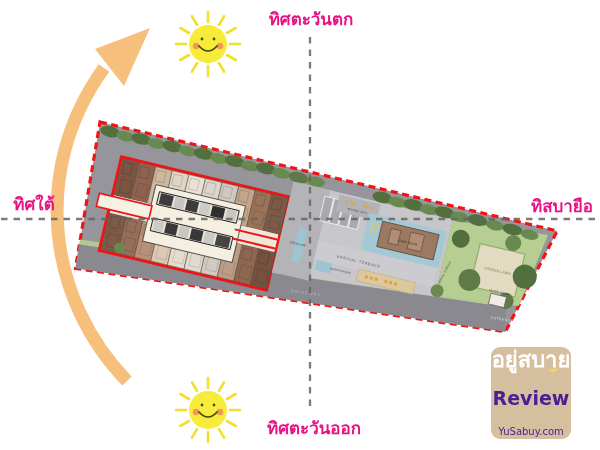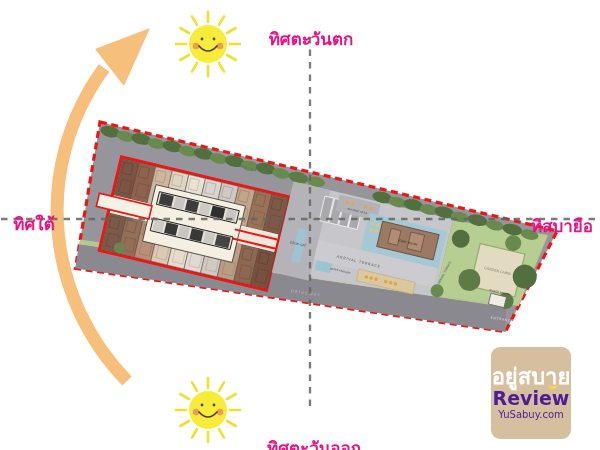--- a/index.html
+++ b/index.html
@@ -1,23 +1,23 @@
 <!DOCTYPE html>
 <html><head>
 <meta charset="utf-8">
 <style>
   html,body{margin:0;padding:0;background:#ffffff;}
   body{width:600px;height:450px;overflow:hidden;font-family:"DejaVu Sans",sans-serif;}
   .stage{position:relative;width:600px;height:450px;background:#ffffff;}
   .stage > svg{position:absolute;left:0;top:0;}
   .dir-label{position:absolute;color:#ea1184;font-weight:700;font-size:17px;
-             white-space:nowrap;letter-spacing:0px;text-align:center;margin-top:20px;}
+             white-space:nowrap;letter-spacing:0px;text-align:center;}
   .watermark{position:absolute;left:491px;top:347px;width:80px;height:92px;
              background:rgba(211,186,151,0.93);border-radius:9px;text-align:center;
-             display:flex;flex-direction:column;justify-content:center;gap:1px;}
+             display:flex;flex-direction:column;justify-content:center;gap:18px;}
   .wm-brand{color:#ffffff;font-size:22px;font-weight:700;line-height:1.0;position:relative;}
   .wm-smile{position:absolute;left:57px;top:13px;width:10px;height:7px;
             border-bottom:3px solid #ffd34d;border-radius:50%;}
   .wm-tag{color:#f3a13b;font-size:12.5px;font-weight:700;line-height:1.1;}
   .wm-review{color:#4c1d95;font-size:19px;font-weight:700;line-height:1.05;}
   .wm-url{color:#4c1d95;font-size:10px;font-weight:400;line-height:1.1;}
   text{font-family:"DejaVu Sans",sans-serif;}
 </style>
 </head>
 <body>

